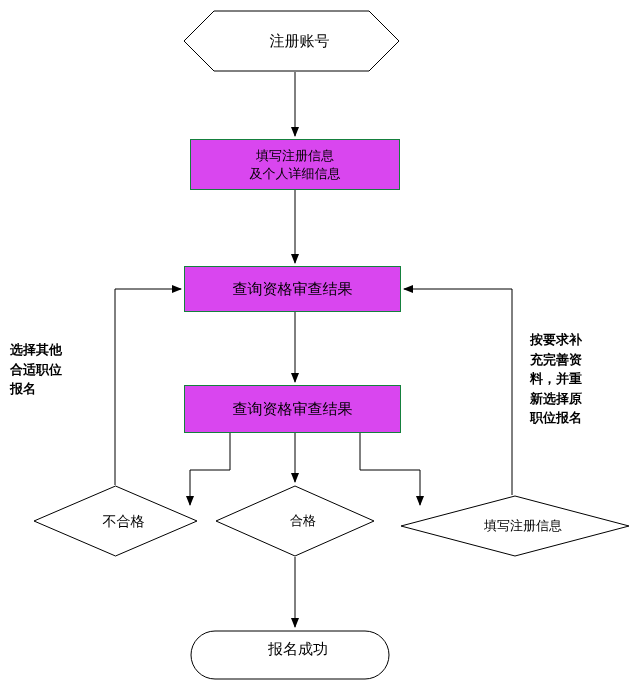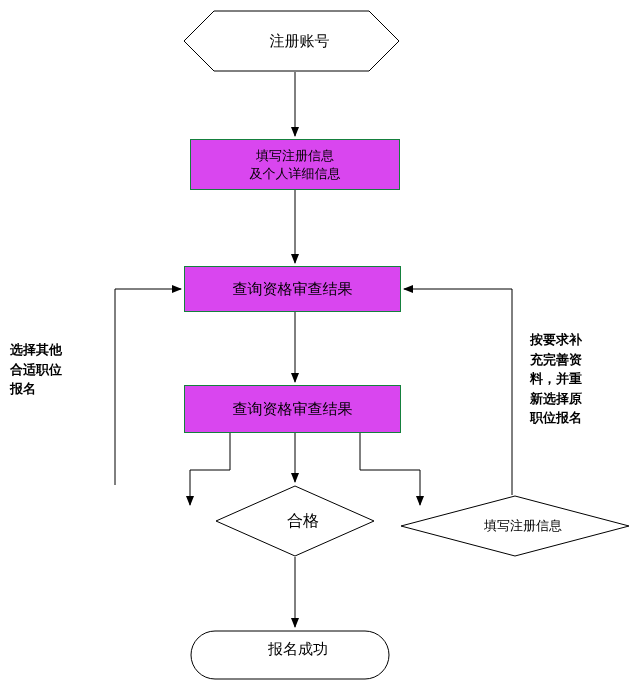--- a/index.html
+++ b/index.html
@@ -113,26 +113,32 @@
   </div>
 
   <div class="node rect" style="left:184px; top:266px; width:217px; height:46px; font-size:15px;">
     <span>查询资格审查结果</span>
   </div>
 
   <div class="node rect" style="left:184px; top:385px; width:217px; height:48px; font-size:15px;">
     <span>查询资格审查结果</span>
   </div>
 
+  <div class="dia-wrap" style="left:33px; top:485px; width:165px; height:72px;">
+    <svg class="shape-svg" width="165" height="72" viewBox="0 0 165 72">
+      <polygon points="82.5,1 164,36 82.5,71 1,36" fill="#ffffff" stroke="#000000" stroke-width="1"></polygon>
+    </svg>
+    <div class="shape-label" style="font-size:14px;">不合格</div>
+  </div>
 
   <div class="dia-wrap" style="left:215px; top:485px; width:160px; height:72px;">
     <svg class="shape-svg" width="160" height="72" viewBox="0 0 160 72">
       <polygon points="80,1 159,36 80,71 1,36" fill="#ffffff" stroke="#000000" stroke-width="1"></polygon>
     </svg>
-    <div class="shape-label" style="font-size:16px;">合格</div>
+    <div class="shape-label" style="font-size:13px;">合格</div>
   </div>
 
   <div class="dia-wrap" style="left:400px; top:495px; width:230px; height:62px;">
     <svg class="shape-svg" width="230" height="62" viewBox="0 0 230 62">
       <polygon points="115,1 229,31 115,61 1,31" fill="#ffffff" stroke="#000000" stroke-width="1"></polygon>
     </svg>
     <div class="shape-label" style="font-size:13px;">填写注册信息</div>
   </div>
 
   <div class="round-wrap" style="left:190px; top:630px; width:200px; height:38px;">

